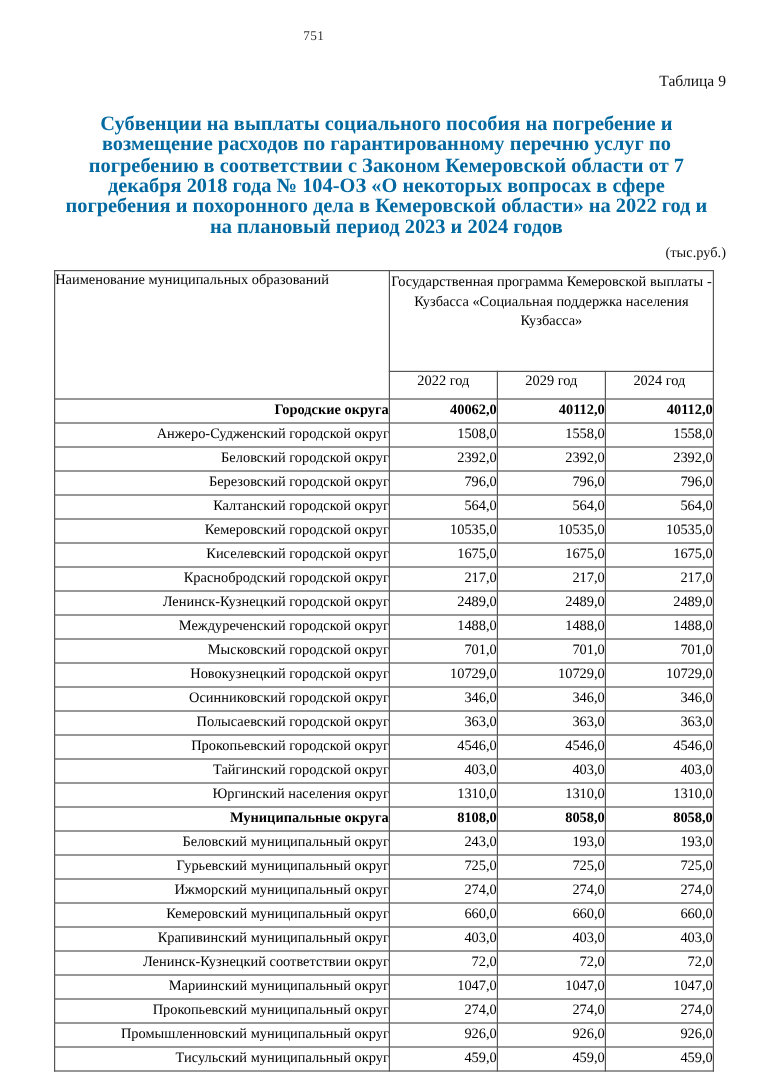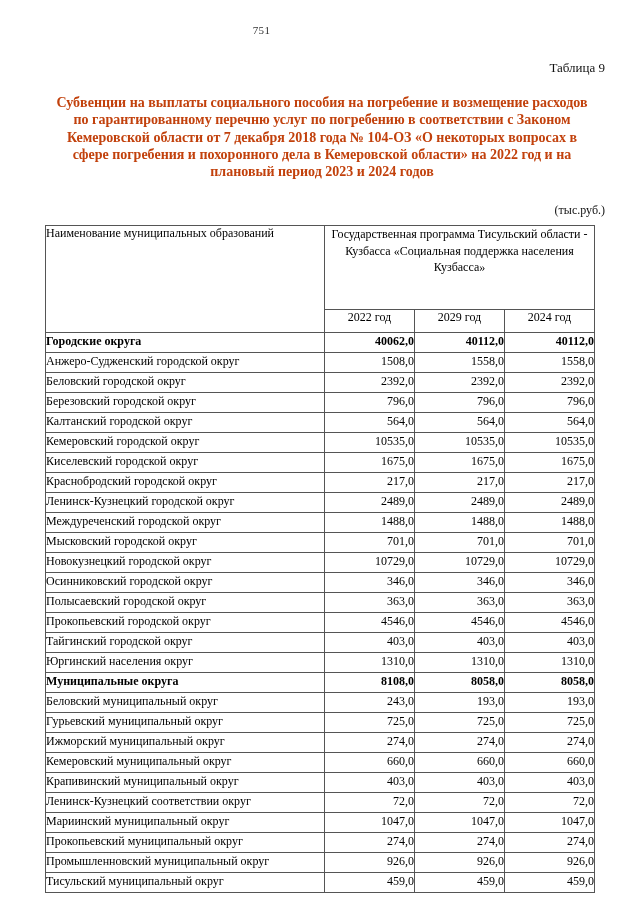--- a/index.html
+++ b/index.html
@@ -37,24 +37,24 @@
     right: 35px;
     font-size: 13px;
     color: #111111;
   }
   .doc-title {
     position: absolute;
     top: 94px;
     left: 48px;
     width: 548px;
     text-align: center;
-    font-size: 14px;
+    font-size: 17px;
     font-weight: bold;
     line-height: 17.3px;
-    color: #c2410c;
+    color: #0369a1;
   }
   .units {
     position: absolute;
     top: 203px;
     right: 35px;
     font-size: 12px;
     color: #111111;
     margin-left: 20px;
   }
   .table-wrap {
@@ -98,21 +98,21 @@
   }
   th.head-year {
     height: 22px;
     font-size: 12px;
     text-align: center;
     vertical-align: middle;
     padding: 1px 0 2px 0;
   }
   td.name {
     font-size: 12px;
-    text-align: left;
+    text-align: right;
     padding: 1px 4px 2px 6px;
     line-height: 16px;
     height: 19px;
     vertical-align: middle;
     white-space: nowrap;
   }
   td.num {
     font-size: 12px;
     text-align: right;
     padding: 1px 5px 2px 3px;
@@ -143,21 +143,21 @@
     <table class="grid">
       <colgroup>
         <col class="c-name">
         <col class="c-y1">
         <col class="c-y2">
         <col class="c-y3">
       </colgroup>
       <thead>
         <tr>
           <th class="head-name" rowspan="2">Наименование муниципальных образований</th>
-          <th class="head-prog" colspan="3">Государственная программа Тисульский области - Кузбасса «Социальная поддержка населения Кузбасса»</th>
+          <th class="head-prog" colspan="3">Государственная программа Кемеровской выплаты - Кузбасса «Социальная поддержка населения Кузбасса»</th>
         </tr>
         <tr>
           <th class="head-year">2022 год</th>
           <th class="head-year">2029 год</th>
           <th class="head-year">2024 год</th>
         </tr>
       </thead>
       <tbody id="table-body">
           <tr class="group">
             <td class="name">Городские округа</td>

